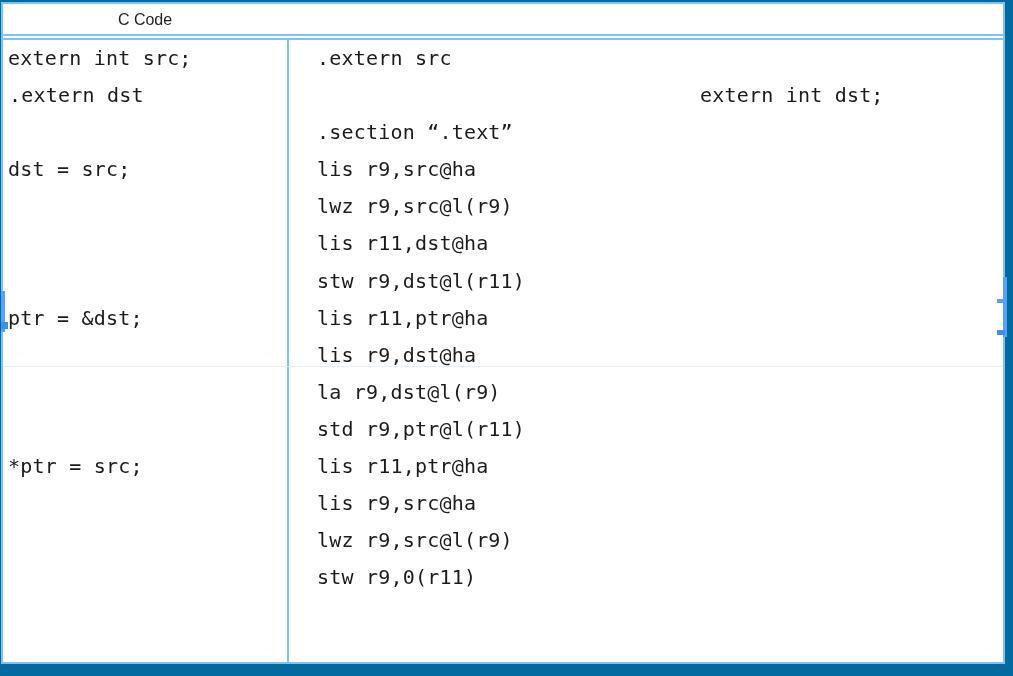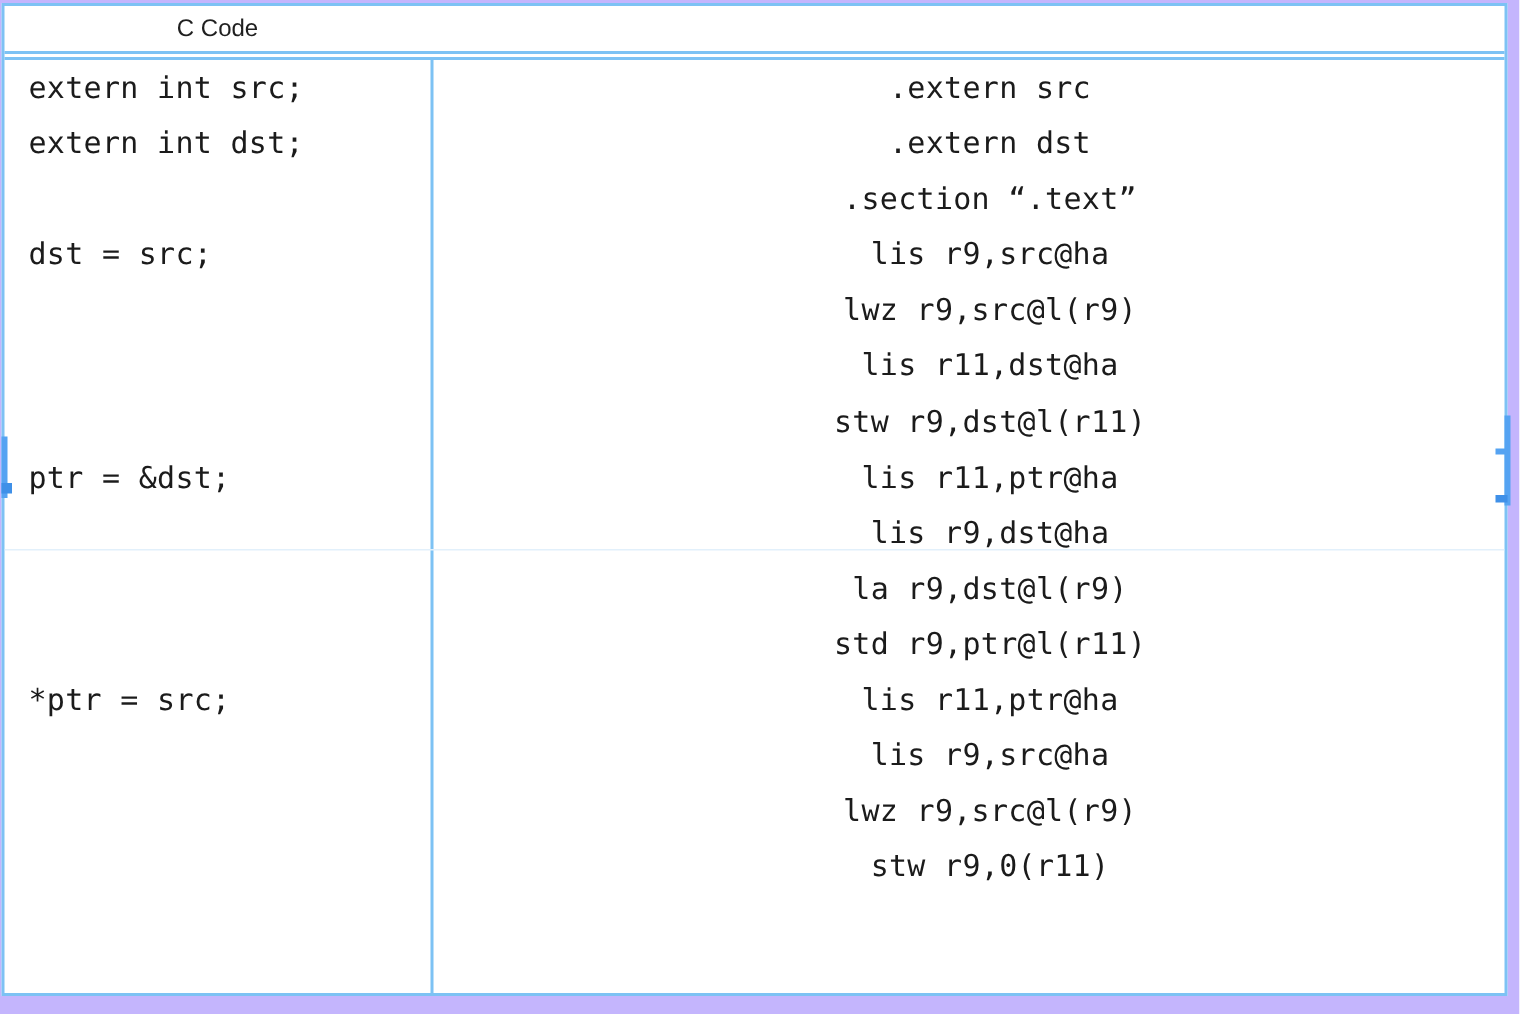--- a/index.html
+++ b/index.html
@@ -7,21 +7,21 @@
     --border-faint:#e2f0fb;
     --handle:#55a3f2;
     --handle-notch:#3f90e8;
     --text:#1b1b1b;
     --header-text:#1f1f1f;
   }
   html,body{margin:0;padding:0;background:#ffffff;}
   .page{
     position:relative;
     width:1013px;height:676px;
-    background:#c4b5fd;
+    background:#0369a1;
     overflow:hidden;
     font-family:"DejaVu Sans Mono","Liberation Mono",monospace;
   }
   .table-frame{
     position:absolute;
     left:1px;top:2px;
     width:1004px;height:662px;
     border:2px solid var(--border);
     box-sizing:border-box;
     background:#ffffff;
@@ -49,22 +49,22 @@
   .line-row{
     display:flex;
     height:37.1px;
     line-height:37.1px;
     font-size:20px;
     letter-spacing:0.2px;
     color:var(--text);
     white-space:pre;
   }
   .cell{box-sizing:border-box;overflow:hidden;}
-  .cell.c{width:308px;padding-left:16px;}
-  .cell.asm{flex:1;padding-left:6px;text-align:center;}
+  .cell.c{width:308px;padding-left:5px;}
+  .cell.asm{flex:1;padding-left:6px;}
   .col-divider{
     position:absolute;
     left:284px;top:-6px;bottom:0;
     width:1.5px;
     background:var(--border);
   }
   .row-divider-faint{
     position:absolute;
     left:0;right:0;top:326px;
     height:1px;
@@ -82,21 +82,21 @@
 
 <div class="page">
   <div class="table-frame">
 
     <div class="header-row">
       <div class="header-cell c">C Code</div>
     </div>
 
     <div class="body">
       <div class="line-row"><div class="cell c">extern int src;</div><div class="cell asm">.extern src</div></div>
-      <div class="line-row"><div class="cell c">extern int dst;</div><div class="cell asm">.extern dst</div></div>
+      <div class="line-row"><div class="cell asm">.extern dst</div><div class="cell c">extern int dst;</div></div>
       <div class="line-row"><div class="cell c"></div><div class="cell asm">.section “.text”</div></div>
       <div class="line-row"><div class="cell c">dst = src;</div><div class="cell asm">lis r9,src@ha</div></div>
       <div class="line-row"><div class="cell c"></div><div class="cell asm">lwz r9,src@l(r9)</div></div>
       <div class="line-row"><div class="cell c"></div><div class="cell asm">lis r11,dst@ha</div></div>
       <div class="line-row"><div class="cell c"></div><div class="cell asm">stw r9,dst@l(r11)</div></div>
       <div class="line-row"><div class="cell c">ptr = &amp;dst;</div><div class="cell asm">lis r11,ptr@ha</div></div>
       <div class="line-row"><div class="cell c"></div><div class="cell asm">lis r9,dst@ha</div></div>
       <div class="line-row"><div class="cell c"></div><div class="cell asm">la r9,dst@l(r9)</div></div>
       <div class="line-row"><div class="cell c"></div><div class="cell asm">std r9,ptr@l(r11)</div></div>
       <div class="line-row"><div class="cell c">*ptr = src;</div><div class="cell asm">lis r11,ptr@ha</div></div>

